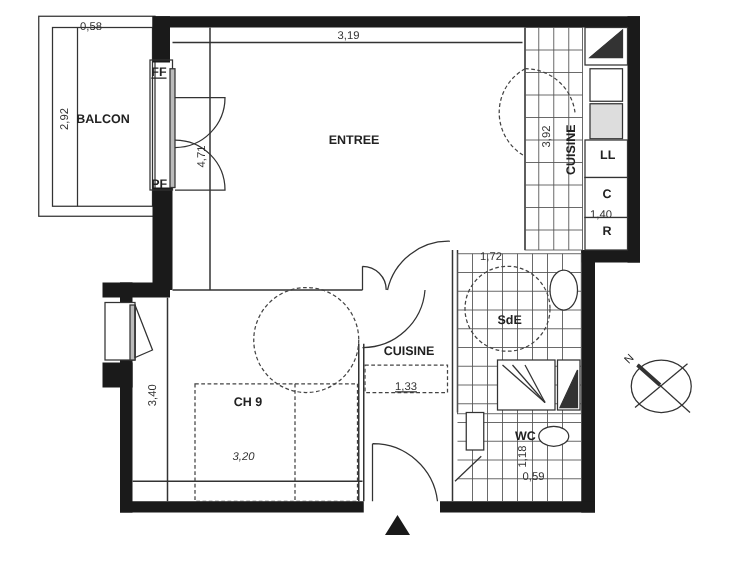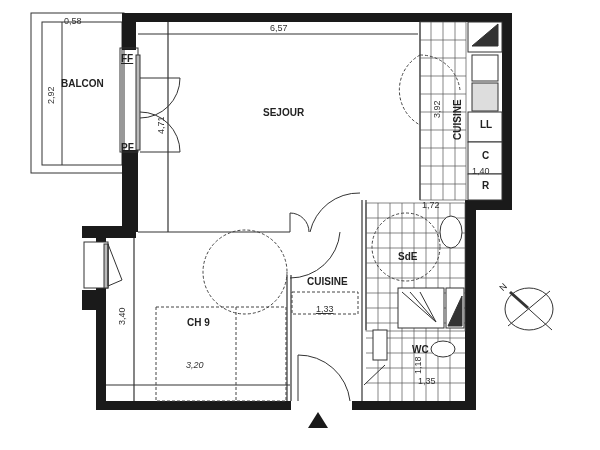--- a/index.html
+++ b/index.html
@@ -156,40 +156,40 @@
   <polygon points="318,412 308,428 328,428" fill="#1a1a1a"></polygon>
 
   <g stroke="#333" stroke-width="1" fill="none">
     <ellipse cx="529" cy="309" rx="24" ry="21"></ellipse>
     <line x1="510" y1="292" x2="552" y2="330"></line>
     <line x1="550" y1="291" x2="508" y2="326"></line>
     <line x1="510" y1="292" x2="528" y2="308" stroke-width="3"></line>
   </g>
 </svg>
 
-<span class="lbl room" style="left:61px;top:78px;">BALCON</span>
-<span class="lbl room" style="left:263px;top:107px;">SEJOUR</span>
+<span class="lbl room" style="left:61px;top:90px;">BALCON</span>
+<span class="lbl room" style="left:263px;top:107px;">ENTREE</span>
 <span class="lbl room vert" style="left:452px;top:140px;">CUISINE</span>
 <span class="lbl room" style="left:398px;top:251px;">SdE</span>
 <span class="lbl room" style="left:307px;top:276px;">CUISINE</span>
 <span class="lbl room" style="left:187px;top:317px;">CH 9</span>
 <span class="lbl room" style="left:412px;top:344px;">WC</span>
 
-<span class="lbl room" style="left:480px;top:119px;">LL</span>
+<span class="lbl room" style="left:468px;top:119px;padding-left:12px;">LL</span>
 <span class="lbl room" style="left:482px;top:150px;">C</span>
 <span class="lbl room" style="left:482px;top:180px;">R</span>
 <span class="lbl room" style="left:121px;top:53px;text-decoration:underline;">FF</span>
 <span class="lbl room" style="left:121px;top:142px;">PF</span>
 
 <span class="lbl dim" style="left:64px;top:16px;">0,58</span>
 <span class="lbl dim vert" style="left:46px;top:104px;">2,92</span>
-<span class="lbl dim" style="left:270px;top:23px;">6,57</span>
+<span class="lbl dim" style="left:270px;top:23px;">3,19</span>
 <span class="lbl dim vert" style="left:156px;top:134px;">4,71</span>
 <span class="lbl dim vert" style="left:432px;top:118px;">3,92</span>
 <span class="lbl dim" style="left:472px;top:166px;">1,40</span>
-<span class="lbl dim" style="left:384px;top:200px;margin-left:38px;">1,72</span>
+<span class="lbl dim" style="left:384px;top:200px;">1,72</span>
 <span class="lbl dim" style="left:316px;top:304px;text-decoration:underline;">1,33</span>
 <span class="lbl dim vert" style="left:117px;top:325px;">3,40</span>
 <span class="lbl dim" style="left:186px;top:360px;font-style:italic;">3,20</span>
 <span class="lbl dim vert" style="left:413px;top:374px;">1,18</span>
-<span class="lbl dim" style="left:418px;top:376px;">1,35</span>
+<span class="lbl dim" style="left:418px;top:376px;">0,59</span>
 
 <span class="lbl" style="left:500px;top:282px;font-size:9px;transform:rotate(-45deg);">N</span>
 
 </body></html>

